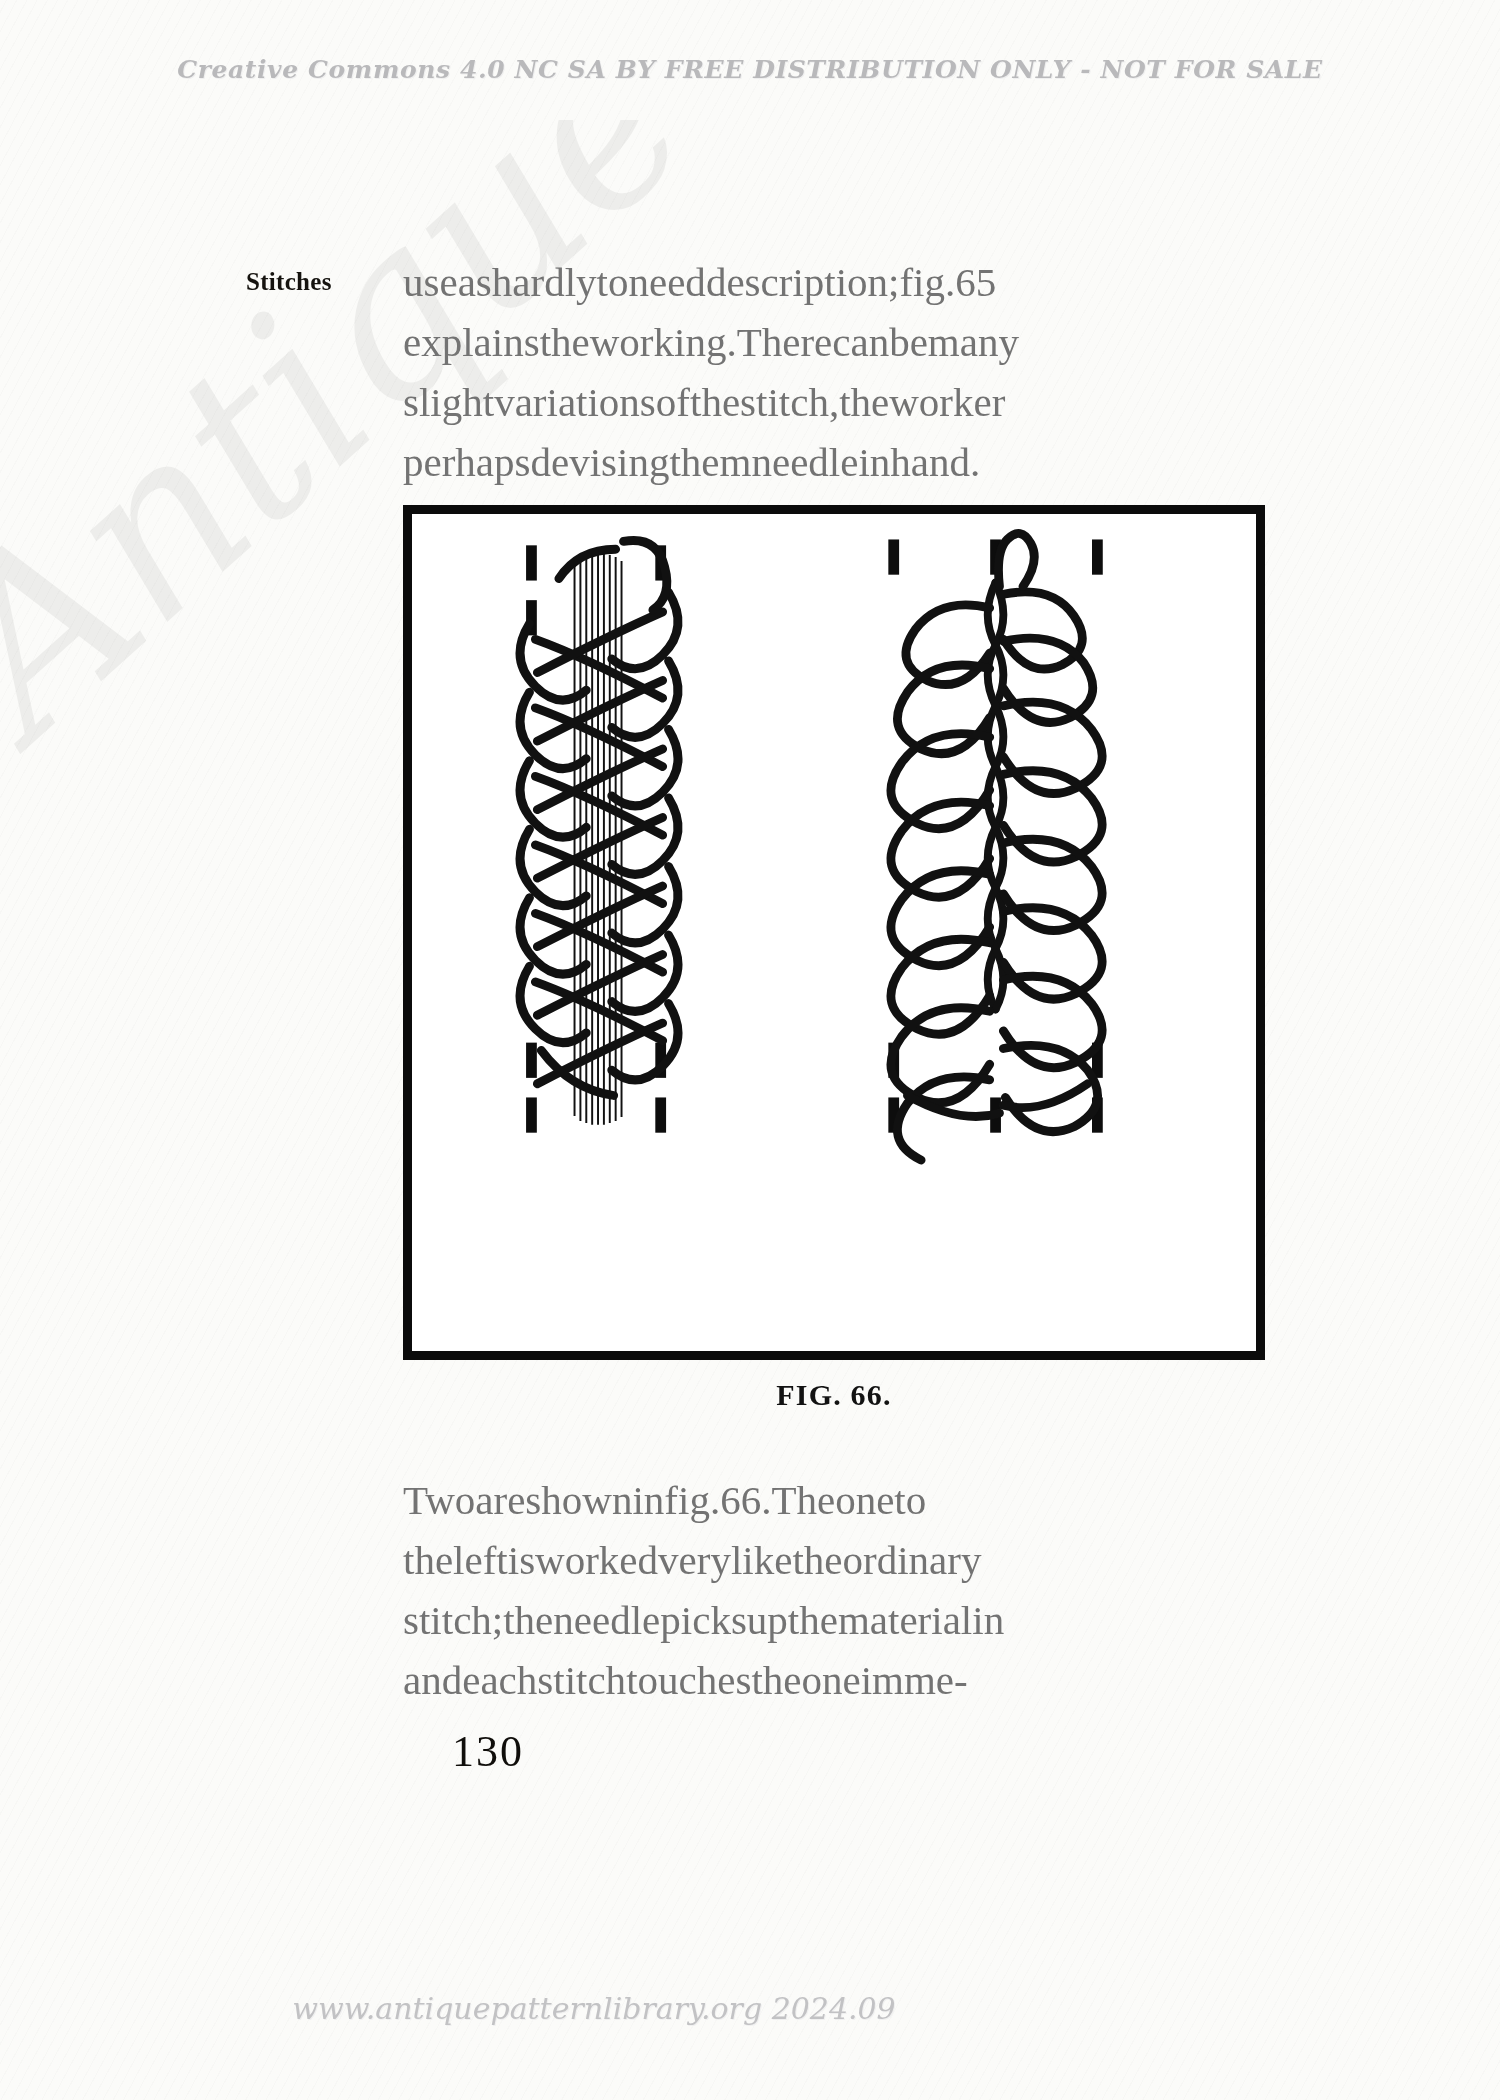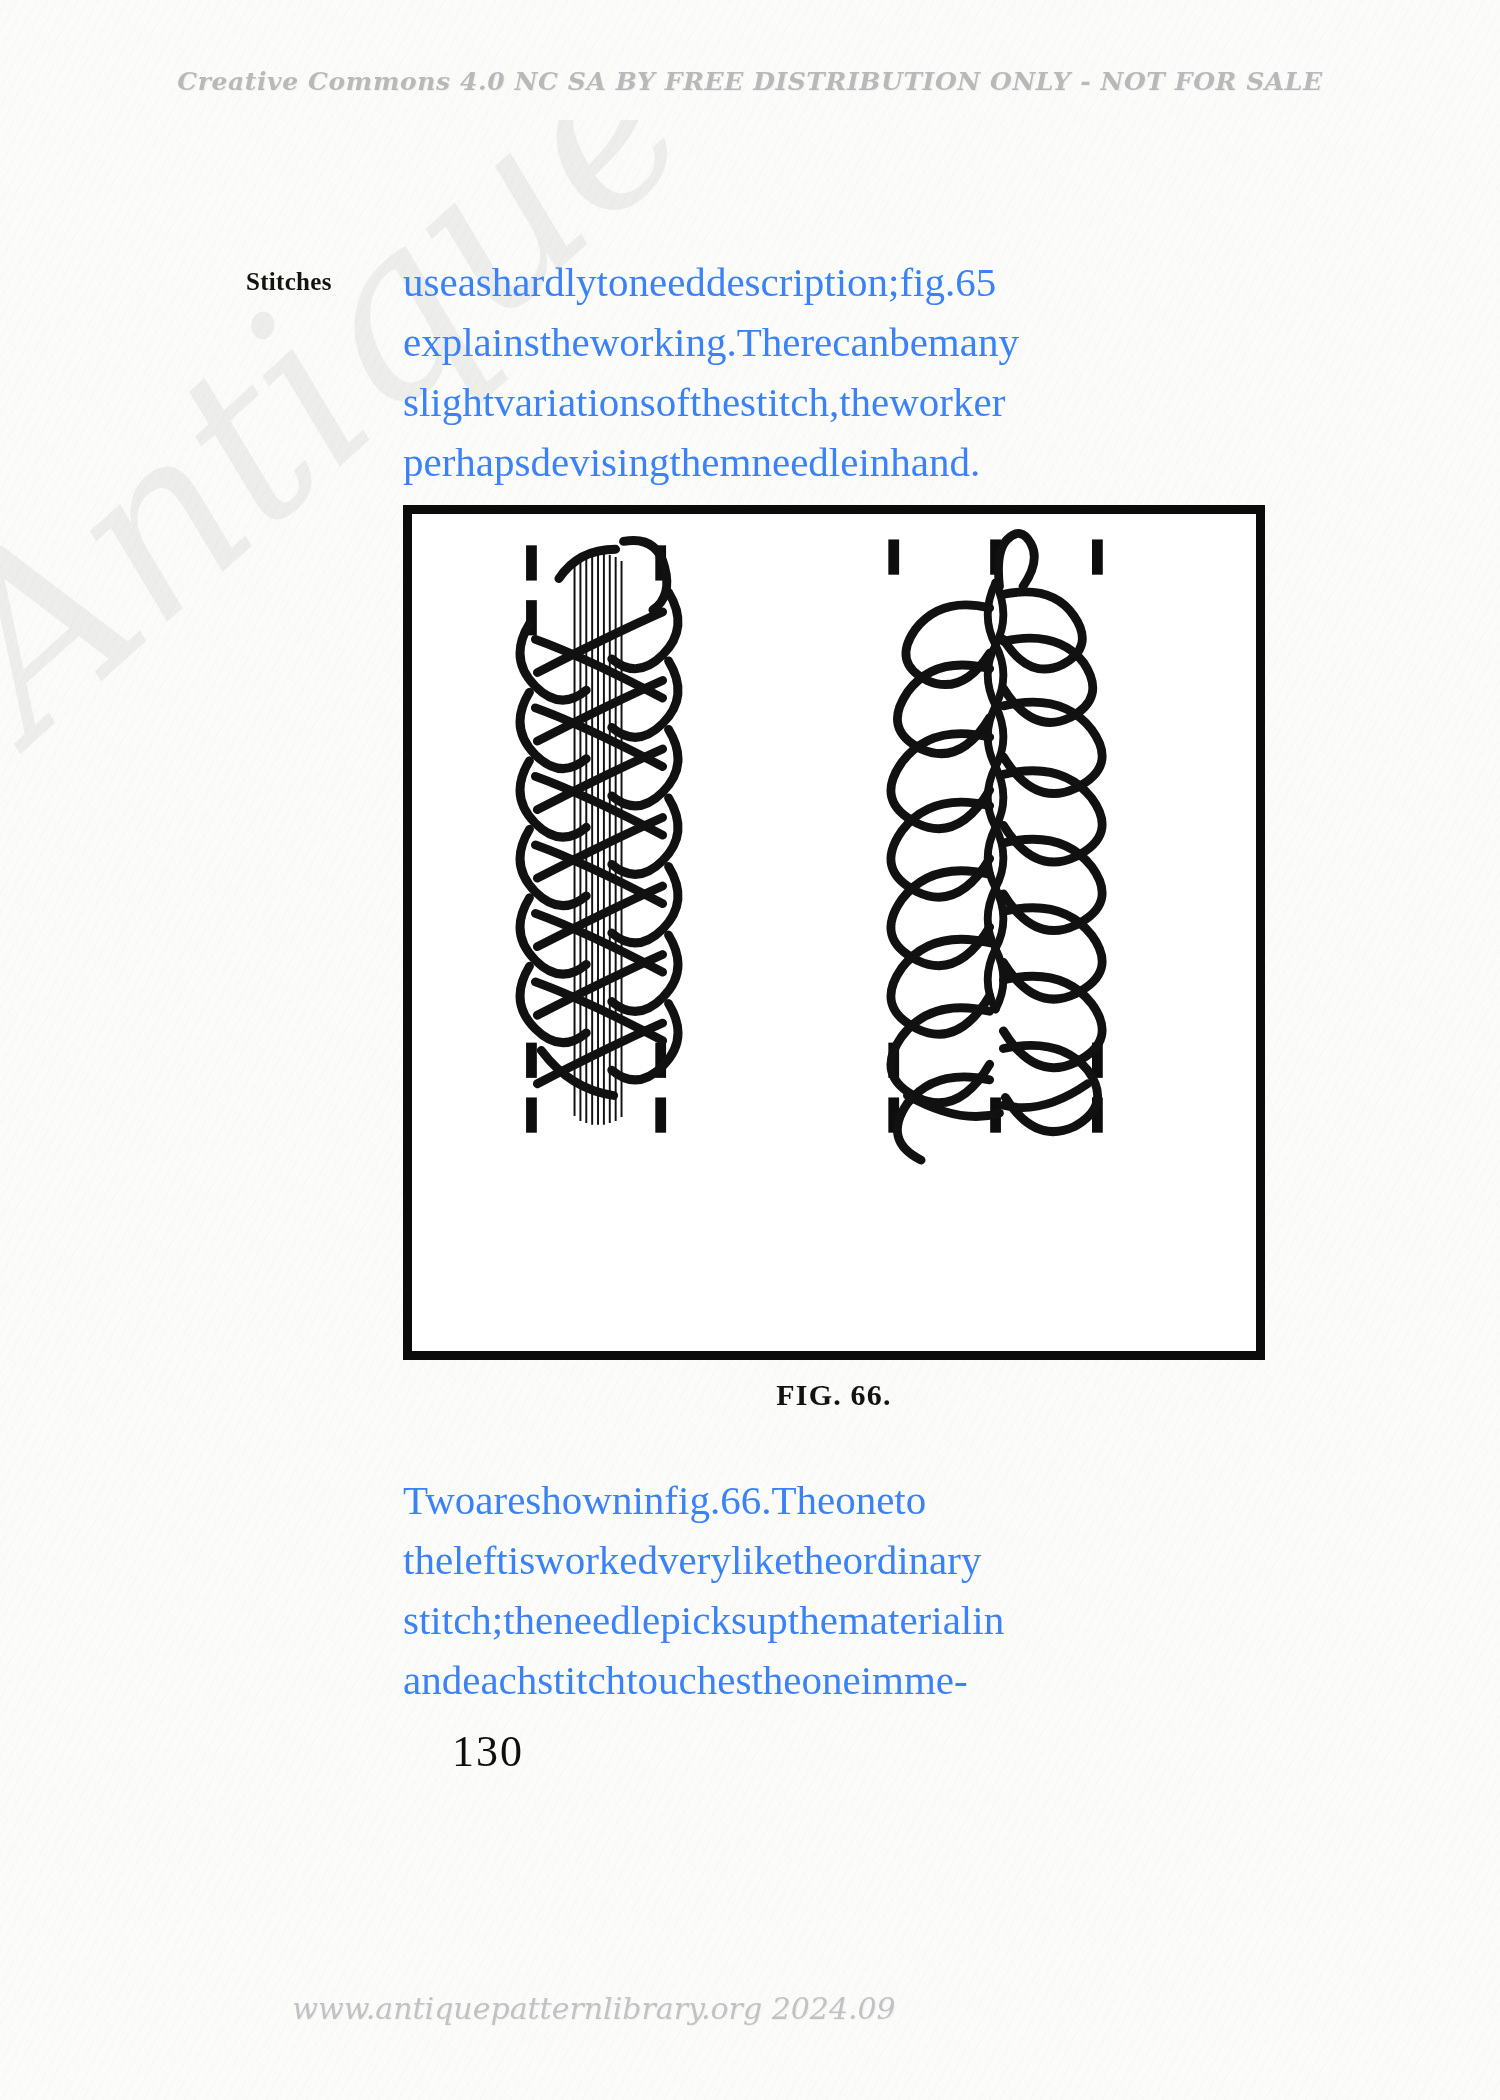--- a/index.html
+++ b/index.html
@@ -47,21 +47,20 @@
     width: 1500px;
     text-align: center;
     font-family: "DejaVu Serif", serif;
     font-style: italic;
     font-weight: bold;
     font-size: 25px;
     letter-spacing: 0.6px;
     color: #b9b9bb;
     text-shadow: 1px 1px 0 #efefef;
     white-space: nowrap;
-    margin-top: 12px;
   }
   .apl-footer {
     position: absolute;
     bottom: 74px;
     left: 0;
     width: 1188px;
     text-align: center;
     font-family: "DejaVu Serif", serif;
     font-style: italic;
     font-size: 30px;
@@ -111,21 +110,21 @@
     font-size: 25px;
     color: #15130f;
     letter-spacing: 0.3px;
   }
   .para {
     position: absolute;
     left: 403px;
     width: 862px;
     font-size: 41px;
     line-height: 60px;
-    color: #3b82f6;
+    color: #737373;
     text-align: justify;
     text-justify: inter-word;
   }
   .para .line {
     display: block;
     white-space: nowrap;
   }
   .para.top { top: 252px; }
   .para.bottom { top: 1470px; }
 

